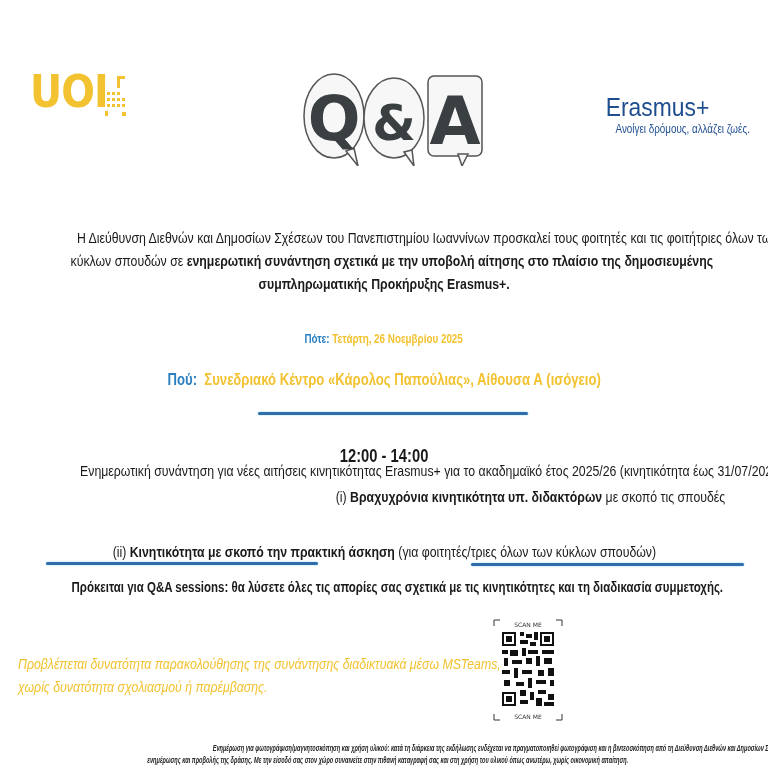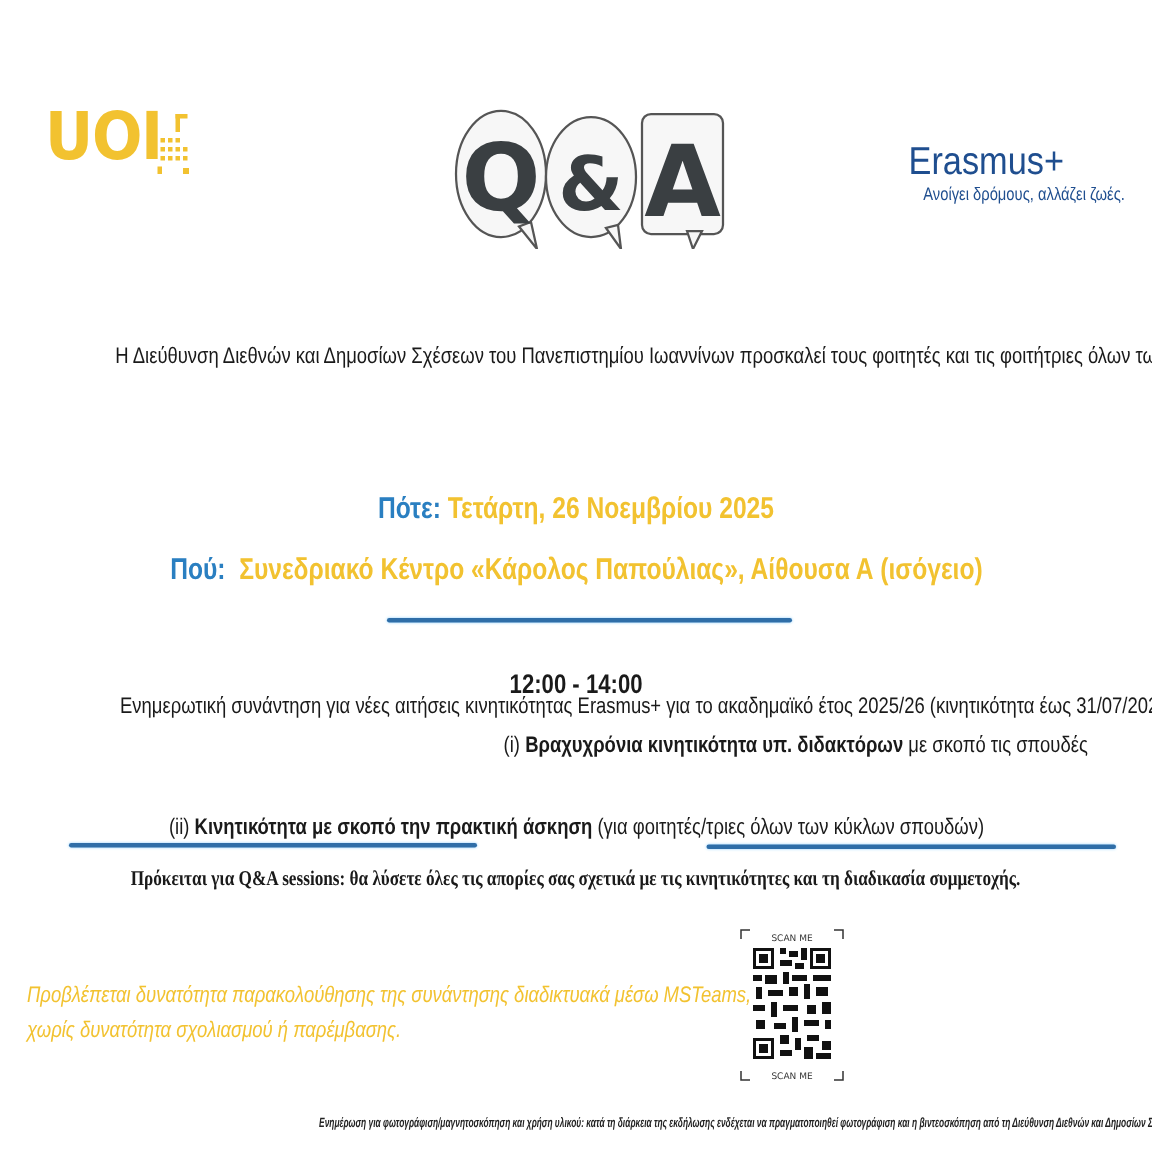--- a/index.html
+++ b/index.html
@@ -8,30 +8,30 @@
   .logo-uoi { left:30px; top:66px; font-family:"DejaVu Sans", sans-serif; font-weight:bold; font-size:44px; color:#f2c230; letter-spacing:-1px; transform:scaleX(0.9); transform-origin:left; }
   .logo-uoi-mark { left:103px; top:74px; width:26px; height:48px; }
   .qa { left:296px; top:66px; width:200px; height:100px; }
   .erasmus { right:18px; top:93px; }
   .erasmus .name { font-family:"Liberation Sans", sans-serif; font-size:26px; color:#1f4e8f; line-height:28px; transform:scaleX(0.88); transform-origin:right; display:block; }
   .erasmus .tag { font-size:12px; color:#1f4e8f; line-height:16px; transform:scaleX(0.82); transform-origin:right; display:block; white-space:nowrap; }
   .center-block { left:0; width:768px; text-align:center; }
   .cond { display:inline-block; transform:scaleX(0.82); transform-origin:center; white-space:nowrap; }
   .intro { top:226px; font-size:15px; line-height:23px; }
   .intro b { font-weight:bold; }
-  .when { top:328px; font-size:20px; font-weight:bold; line-height:22px; }
-  .where { top:369px; font-size:20px; font-weight:bold; line-height:22px; }
+  .when { top:328px; font-size:12px; font-weight:bold; line-height:22px; }
+  .where { top:369px; font-size:16px; font-weight:bold; line-height:22px; }
   .lbl { color:#2a7fc1; }
   .val { color:#f2c230; }
   .divider { height:3px; background:#2f6ea8; border-radius:2px; box-shadow:0 0 2px #8fd0ff; }
   .time { top:445px; font-size:18px; font-weight:bold; line-height:22px; }
   .desc { top:460px; font-size:15px; line-height:22px; }
   .item1 { top:486px; font-size:15px; line-height:22px;text-align:right; }
   .item2 { top:541px; font-size:15px; line-height:22px; }
-  .qa-note { top:577px; font-size:14px; font-weight:bold; line-height:20px;font-family:Liberation Serif, serif; }
+  .qa-note { top:577px; font-size:14px; font-weight:bold; line-height:20px; }
   .online { left:18px; top:652px; font-size:15px; font-style:italic; color:#f2c230; line-height:23px; width:520px; }
   .online span { display:block; transform:scaleX(0.82); transform-origin:left; white-space:nowrap; }
   .qr { left:492px; top:618px; width:72px; height:104px; }
   .footer { top:742px; font-size:9px; font-style:italic; font-weight:bold; line-height:12px; color:#222; }
 </style>
 </head>
 <body>
 
 <div class="abs logo-uoi">UOI</div>
 <svg class="abs logo-uoi-mark" viewBox="0 0 26 48">
@@ -70,20 +70,22 @@
   </g>
 </svg>
 
 <div class="abs erasmus">
   <span class="name">Erasmus+</span>
   <span class="tag">Ανοίγει δρόμους, αλλάζει ζωές.</span>
 </div>
 
 <div class="abs center-block intro">
   <div><span class="cond">Η Διεύθυνση Διεθνών και Δημοσίων Σχέσεων του Πανεπιστημίου Ιωαννίνων προσκαλεί τους φοιτητές και τις φοιτήτριες όλων των</span></div>
+  <div><span class="cond"><span>κύκλων σπουδών σε </span><b>ενημερωτική συνάντηση σχετικά με την υποβολή αίτησης στο πλαίσιο της δημοσιευμένης</b></span></div>
+  <div><span class="cond"><b>συμπληρωματικής Προκήρυξης Erasmus+.</b></span></div>
 </div>
 
 <div class="abs center-block when">
   <span class="cond"><span class="lbl">Πότε:</span> <span class="val">Τετάρτη, 26 Νοεμβρίου 2025</span></span>
 </div>
 <div class="abs center-block where">
   <span class="cond"><span class="lbl">Πού:</span>&nbsp; <span class="val">Συνεδριακό Κέντρο «Κάρολος Παπούλιας», Αίθουσα Α (ισόγειο)</span></span>
 </div>
 
 <div class="abs divider" style="left:258px; top:412px; width:270px;"></div>
@@ -166,13 +168,14 @@
       <rect x="46" y="72" width="8" height="4"></rect>
       <rect x="56" y="76" width="6" height="6"></rect>
     <rect x="28" y="82" width="8" height="4"></rect>
       <rect x="44" y="80" width="6" height="8"></rect>
       <rect x="52" y="84" width="10" height="4"></rect>
   </g>
 </svg>
 
 <div class="abs center-block footer">
   <div><span class="cond" style="transform:scaleX(0.62);">Ενημέρωση για φωτογράφιση/μαγνητοσκόπηση και χρήση υλικού: κατά τη διάρκεια της εκδήλωσης ενδέχεται να πραγματοποιηθεί φωτογράφιση και η βιντεοσκόπηση από τη Διεύθυνση Διεθνών και Δημοσίων Σχέσεων του Πανεπιστημίου Ιωαννίνων, για σκοπούς</span></div>
+  <div><span class="cond" style="transform:scaleX(0.62);">ενημέρωσης και προβολής της δράσης. Με την είσοδό σας στον χώρο συναινείτε στην πιθανή καταγραφή σας και στη χρήση του υλικού όπως ανωτέρω, χωρίς οικονομική απαίτηση.</span></div>
 </div>
 
 </body></html>

